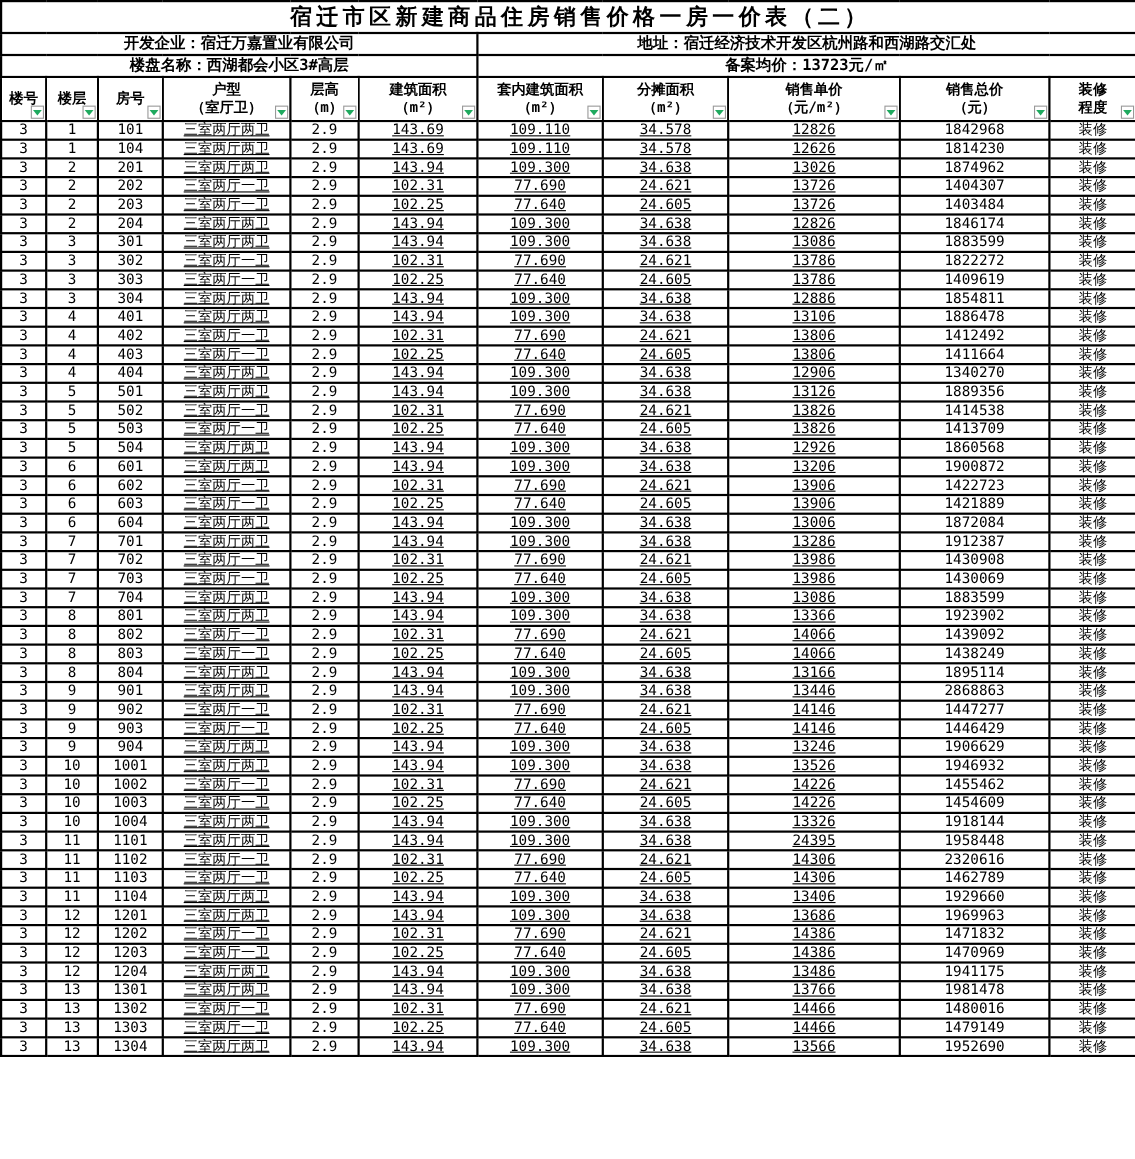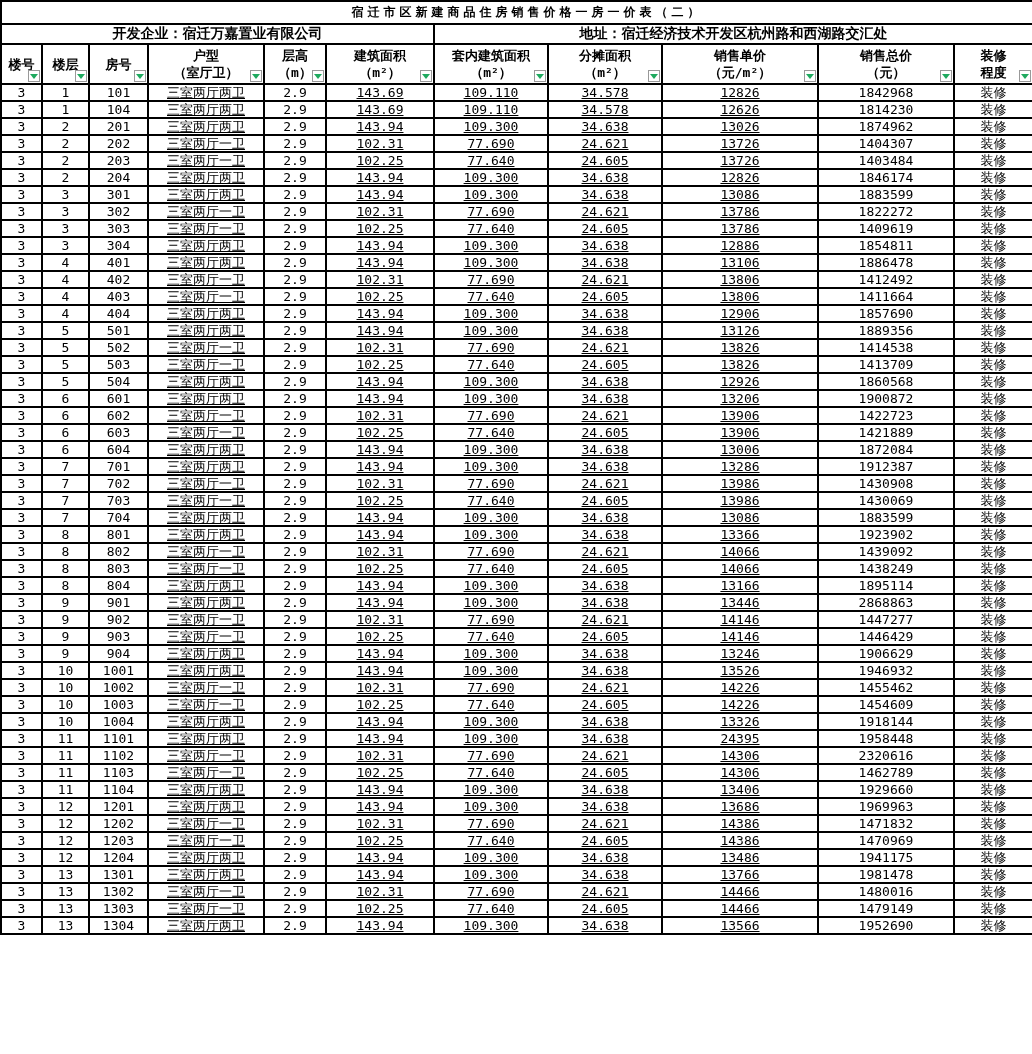--- a/index.html
+++ b/index.html
@@ -1,20 +1,20 @@
 <!DOCTYPE html>
 <html><head>
 <meta charset="utf-8">
 <style>
   html,body{margin:0;padding:0;background:#fff;}
   body{width:1032px;font-family:"DejaVu Sans Mono","DejaVu Sans",monospace;color:#000;}
   table{width:1032px;border-collapse:collapse;table-layout:fixed;}
   td,th{border:2px solid #000;padding:0;overflow:hidden;white-space:nowrap;
         text-align:center;vertical-align:middle;background:#fff;}
-  tr.title-row td{height:21px;font-size:12px;font-weight:bold;letter-spacing:4px;padding-left:21px;}
+  tr.title-row td{height:21px;font-size:20px;font-weight:bold;letter-spacing:4px;padding-left:21px;}
   tr.info-row td{height:17px;font-size:14px;font-weight:bold;margin-left:13px;}
   tr.header-row th{height:38px;font-size:13px;font-weight:bold;position:relative;line-height:17px;}
   tr.data-row td{height:15px;font-size:13px;line-height:15px;}
   
   tr.data-row td:nth-child(4),
   tr.data-row td:nth-child(6),
   tr.data-row td:nth-child(7),
   tr.data-row td:nth-child(8),
   tr.data-row td:nth-child(9){text-decoration:underline;}
   .hline{line-height:17px;}
@@ -43,20 +43,24 @@
       <col style="width:79px">
   </colgroup>
   <tbody>
     <tr class="title-row">
       <td colspan="11">宿迁市区新建商品住房销售价格一房一价表（二）</td>
     </tr>
     <tr class="info-row">
       <td colspan="6">开发企业：宿迁万嘉置业有限公司</td>
       <td colspan="5">地址：宿迁经济技术开发区杭州路和西湖路交汇处</td>
     </tr>
+    <tr class="info-row">
+      <td colspan="6">楼盘名称：西湖都会小区3#高层</td>
+      <td colspan="5">备案均价：13723元/㎡</td>
+    </tr>
     <tr class="header-row">
       <th>
         <div class="hline">楼号</div>
 
         <span class="filter-btn">
             <span class="filter-arrow"></span>
           </span>
       </th>
       <th>
         <div class="hline">楼层</div>
@@ -303,21 +307,21 @@
       <tr class="data-row">
         <td>3</td>
         <td>4</td>
         <td>404</td>
         <td>三室两厅两卫</td>
         <td>2.9</td>
         <td>143.94</td>
         <td>109.300</td>
         <td>34.638</td>
         <td>12906</td>
-        <td>1857690</td>
+        <td>1340270</td>
         <td>装修</td>
       </tr>
       <tr class="data-row">
         <td>3</td>
         <td>5</td>
         <td>501</td>
         <td>三室两厅两卫</td>
         <td>2.9</td>
         <td>143.94</td>
         <td>109.300</td>

